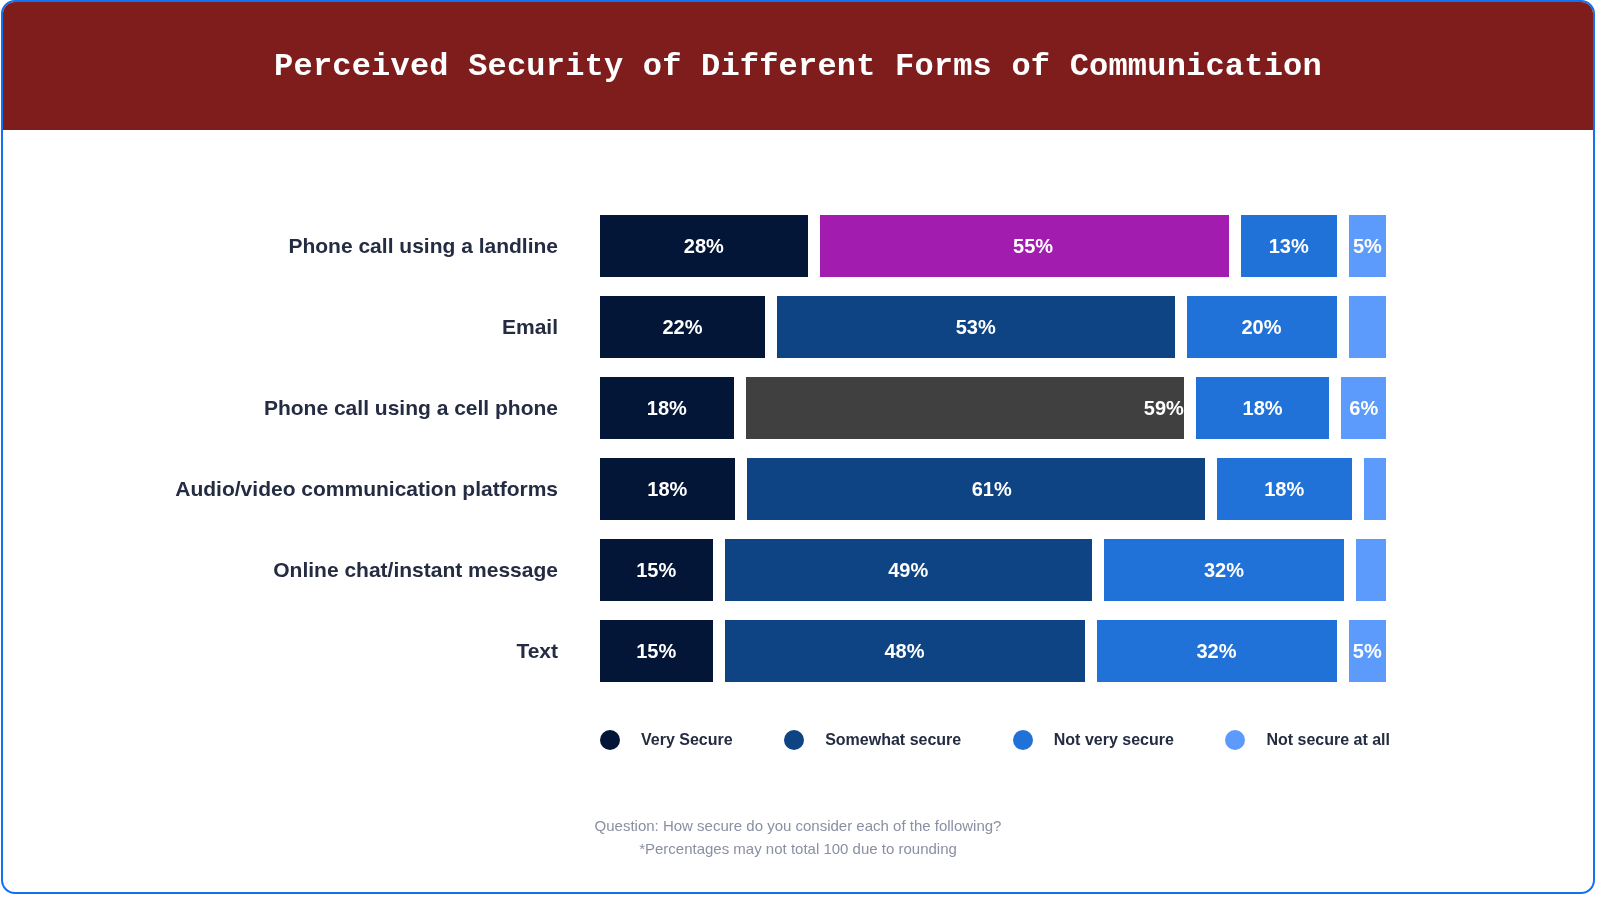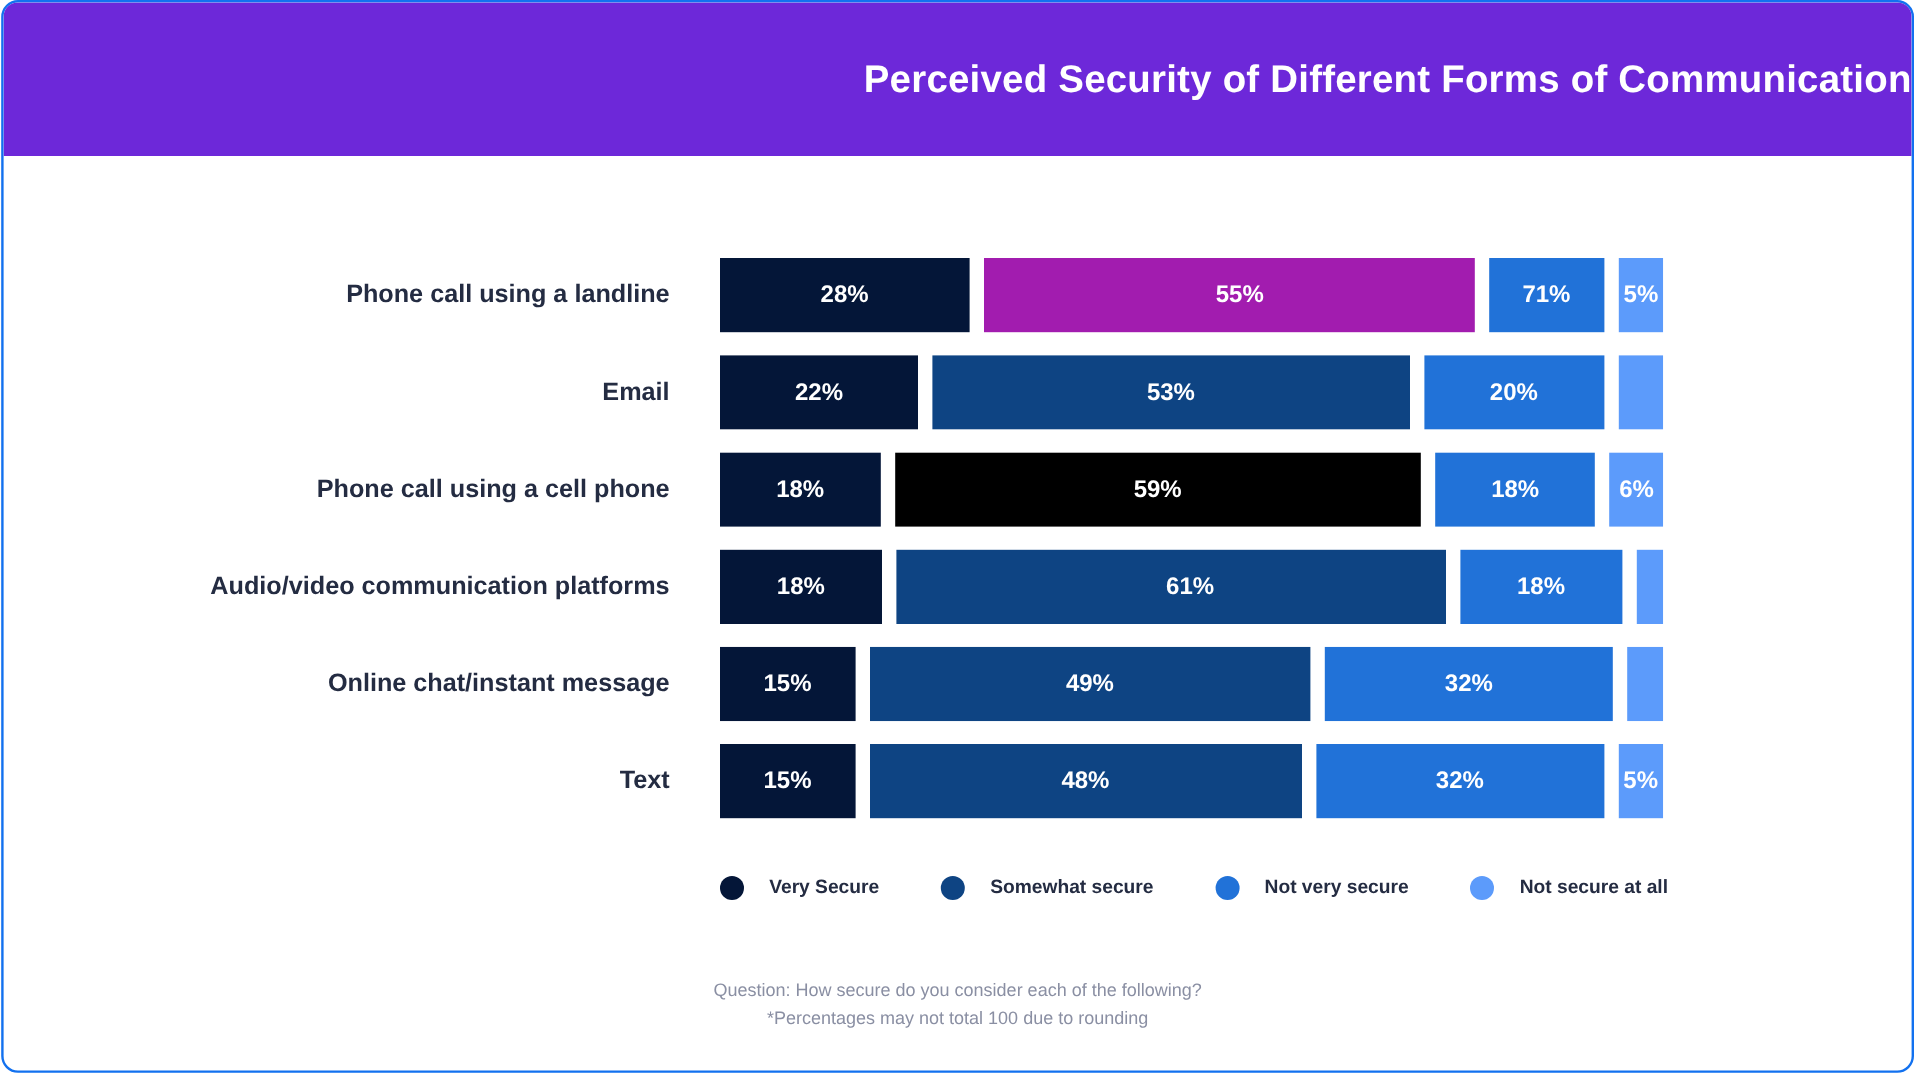--- a/index.html
+++ b/index.html
@@ -24,24 +24,25 @@
     box-sizing: border-box;
     background: #ffffff;
     overflow: hidden;
   }
   .header {
     position: absolute;
     left: 0;
     top: 0;
     width: 100%;
     height: 128px;
-    background: #6d28d9;
-    display: flex;
-    align-items: center;
-    justify-content: flex-end;
+    background: #7f1d1d;
+    display: flex;
+    align-items: center;
+    justify-content: center;
+    font-family: Liberation Mono, monospace;
   }
   .header-title {
     color: #ffffff;
     font-size: 32px;
     font-weight: bold;
     letter-spacing: 0.2px;
     text-align: center;
     white-space: nowrap;
   }
 
@@ -153,21 +154,21 @@
         <div class="row">
           <div class="row-label">Phone call using a landline</div>
           <div class="bar">
             <div class="seg" style="background: rgb(4, 22, 56); width: 27.7228%;">
               <span>28%</span>
             </div>
             <div class="seg" style="background: #a21caf; width: 54.4554%; padding-left: 18px;">
               <span>55%</span>
             </div>
             <div class="seg" style="background: rgb(33, 114, 216); width: 12.8713%;">
-              <span>71%</span>
+              <span>13%</span>
             </div>
             <div class="seg" style="background: rgb(92, 155, 251); width: 4.9505%;">
               <span>5%</span>
             </div>
           </div>
         </div>
         <div class="row">
           <div class="row-label">Email</div>
           <div class="bar">
             <div class="seg" style="background: rgb(4, 22, 56); width: 22%;">
@@ -181,21 +182,21 @@
             </div>
             <div class="seg" style="background: rgb(92, 155, 251); width: 5%;"></div>
           </div>
         </div>
         <div class="row">
           <div class="row-label">Phone call using a cell phone</div>
           <div class="bar">
             <div class="seg" style="background: rgb(4, 22, 56); width: 17.8218%;">
               <span>18%</span>
             </div>
-            <div class="seg" style="background: #000000; width: 58.4158%;">
+            <div class="seg" style="background: #404040; width: 58.4158%; justify-content: flex-end;">
               <span>59%</span>
             </div>
             <div class="seg" style="background: rgb(33, 114, 216); width: 17.8218%;">
               <span>18%</span>
             </div>
             <div class="seg" style="background: rgb(92, 155, 251); width: 5.94059%;">
               <span>6%</span>
             </div>
           </div>
         </div>

